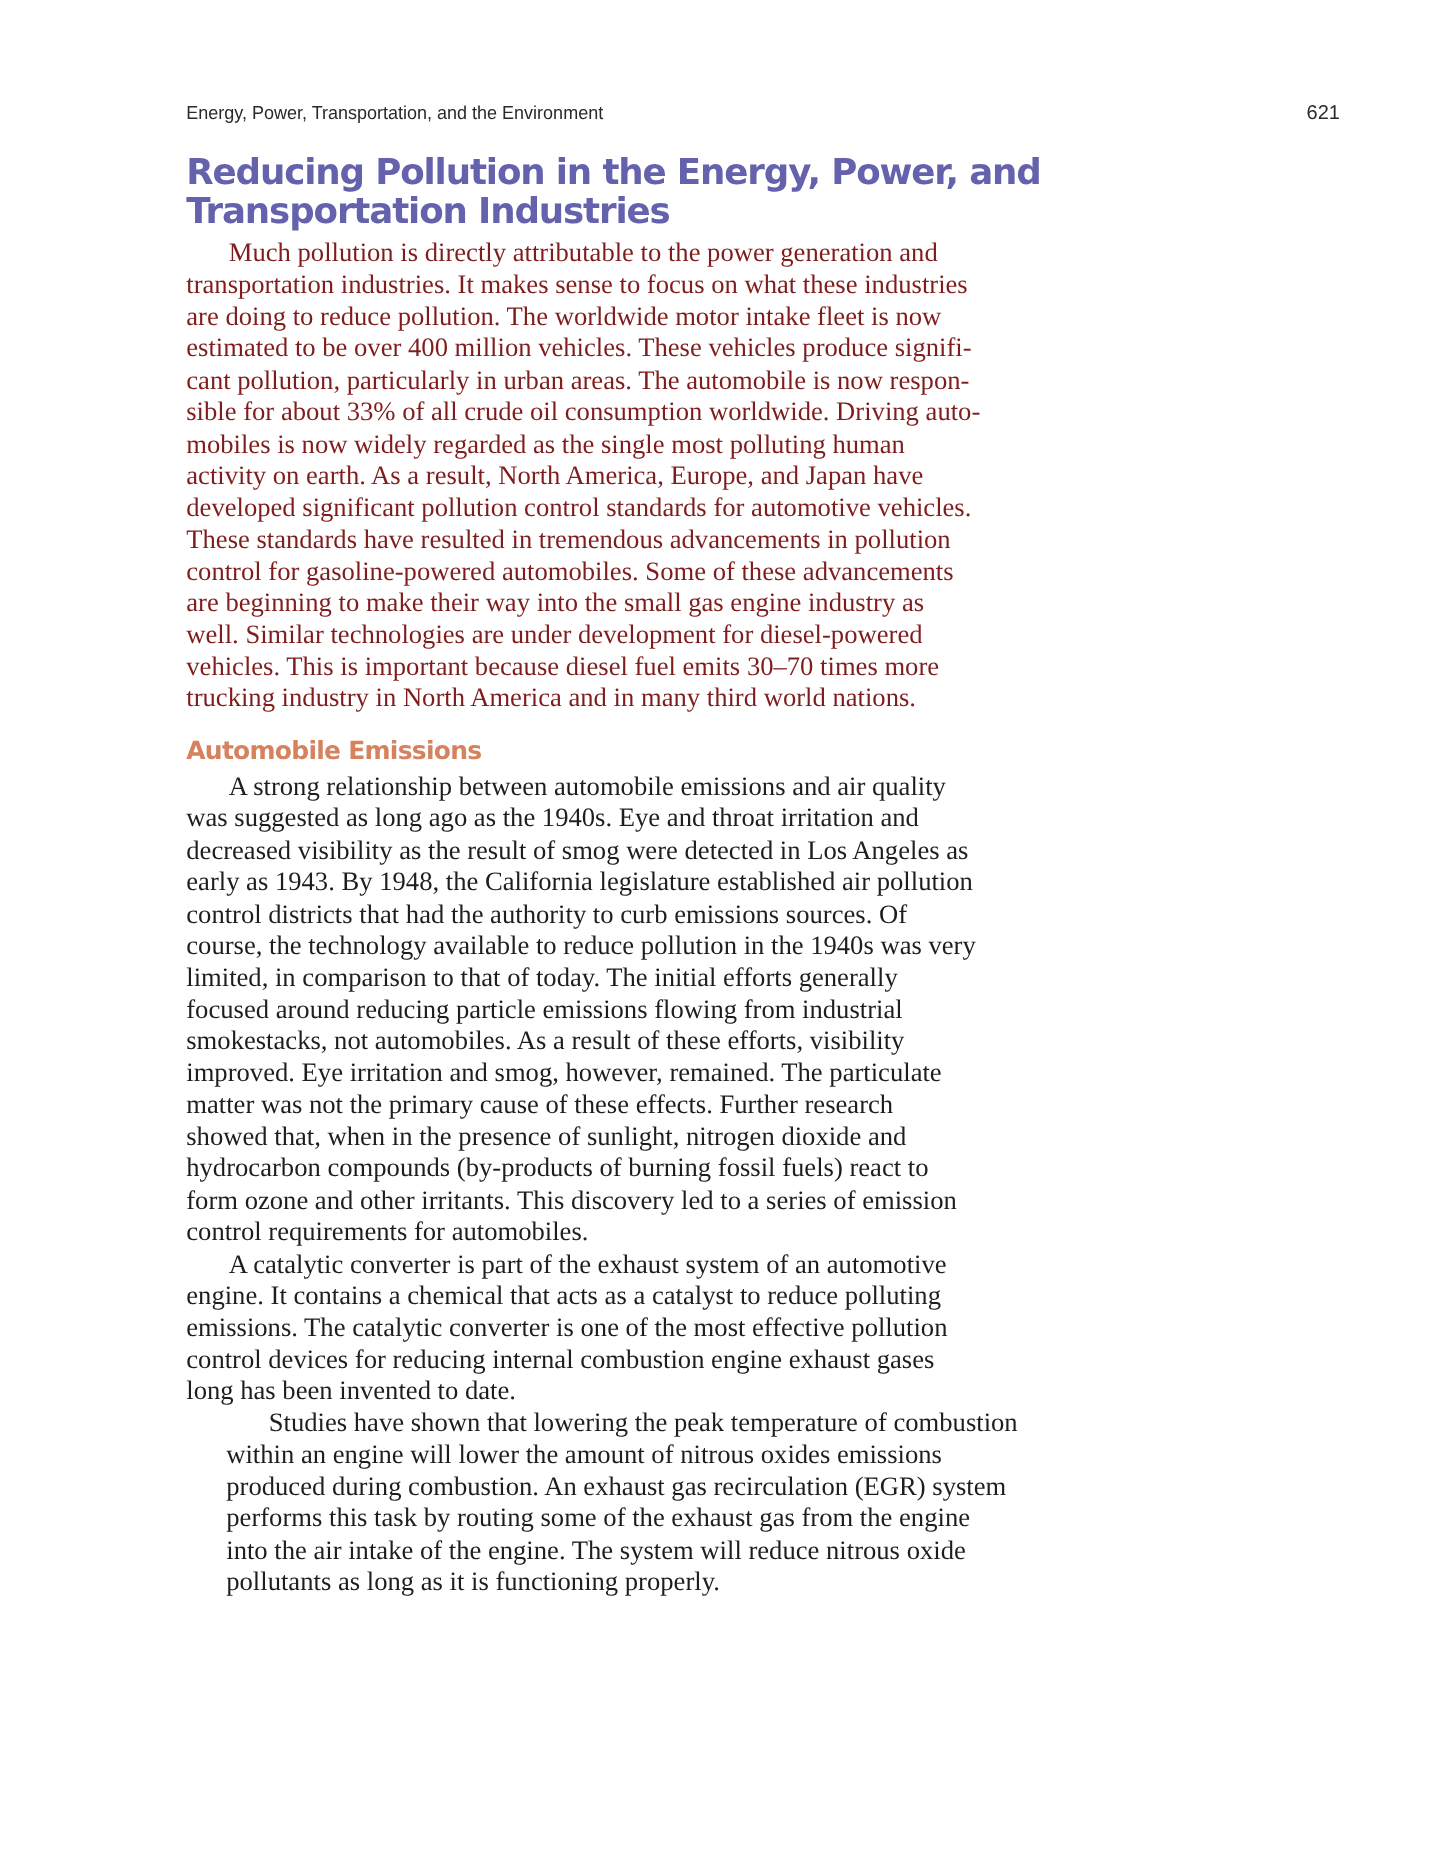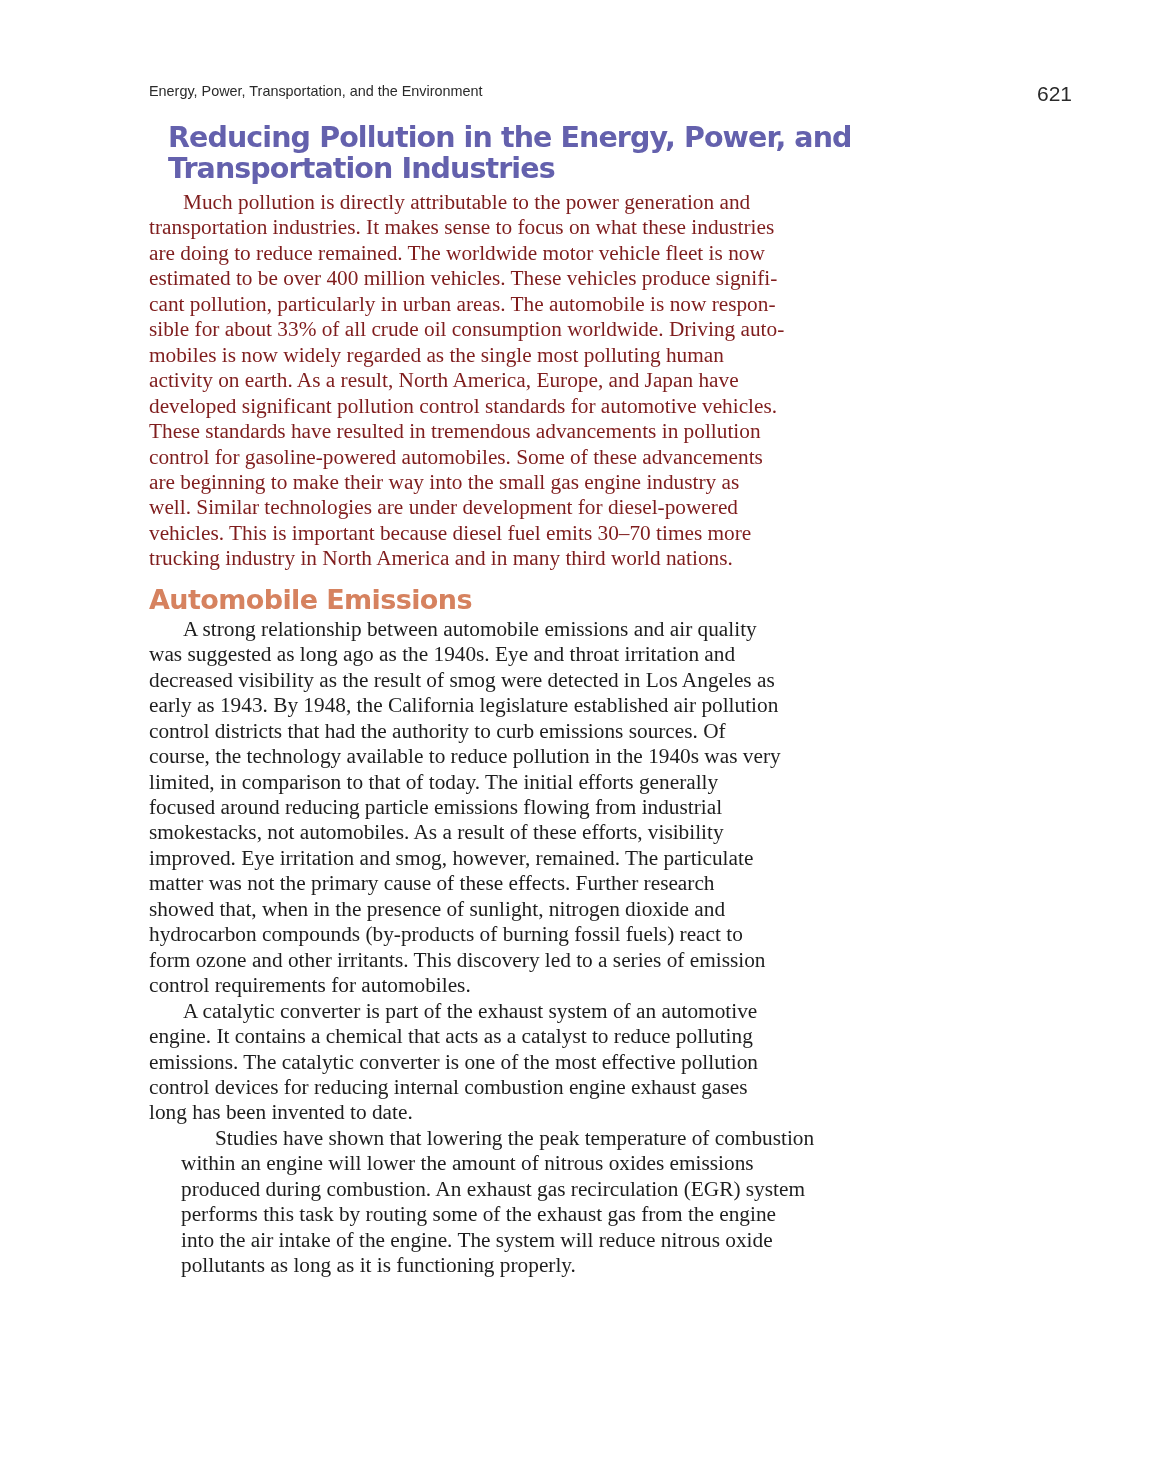--- a/index.html
+++ b/index.html
@@ -29,42 +29,42 @@
       left: 0;
       top: 0;
       transform: scaleX(0.96);
       transform-origin: left center;
       white-space: nowrap;
     }
     .running-head .page-num {
       position: absolute;
       right: 0;
       top: 0;
-      font-size: 21px;
+      font-size: 16px;
     }
     .content {
       position: absolute;
       top: 122px;
       left: 149px;
       width: 730px;
     }
     h1.section-title {
       margin: 0;
       font-family: "DejaVu Sans", sans-serif;
       font-weight: bold;
       font-size: 28.5px;
       line-height: 31px;
       color: #6461ad;
       letter-spacing: -0.9px;
     }
     h2.subsection-title {
       margin: 14px 0 3px 0;
       font-family: "DejaVu Sans", sans-serif;
       font-weight: bold;
-      font-size: 27px;
+      font-size: 20px;
       line-height: 28px;
       color: #d6825f;
       letter-spacing: -0.6px;
     }
     p.body-para {
       margin: 0;
       font-family: "Liberation Serif", serif;
       font-size: 21.3px;
       line-height: 25.45px;
       color: #1e1e1e;
@@ -86,29 +86,29 @@
   </style>
 </head>
 <body>
 
 <div class="running-head">
   <span class="title">Energy, Power, Transportation, and the Environment</span>
   <span class="page-num">621</span>
 </div>
 
 <div class="content">
-  <h1 class="section-title" style="color: rgb(100, 97, 173); margin-left: 19px;">
+  <h1 class="section-title" style="color: rgb(100, 97, 173);">
     <span class="line">Reducing Pollution in the Energy, Power, and</span>
     <span class="line">Transportation Industries</span>
   </h1>
 
   <p class="body-para lines first-para" style="color: #7f1d1d;">
       <span class="line indent">Much pollution is directly attributable to the power generation and</span>
       <span class="line">transportation industries. It makes sense to focus on what these industries</span>
-      <span class="line">are doing to reduce remained. The worldwide motor vehicle fleet is now</span>
+      <span class="line">are doing to reduce pollution. The worldwide motor intake fleet is now</span>
       <span class="line">estimated to be over 400 million vehicles. These vehicles produce signifi-</span>
       <span class="line">cant pollution, particularly in urban areas. The automobile is now respon-</span>
       <span class="line">sible for about 33% of all crude oil consumption worldwide. Driving auto-</span>
       <span class="line">mobiles is now widely regarded as the single most polluting human</span>
       <span class="line">activity on earth. As a result, North America, Europe, and Japan have</span>
       <span class="line">developed significant pollution control standards for automotive vehicles.</span>
       <span class="line">These standards have resulted in tremendous advancements in pollution</span>
       <span class="line">control for gasoline-powered automobiles. Some of these advancements</span>
       <span class="line">are beginning to make their way into the small gas engine industry as</span>
       <span class="line">well. Similar technologies are under development for diesel-powered</span>

